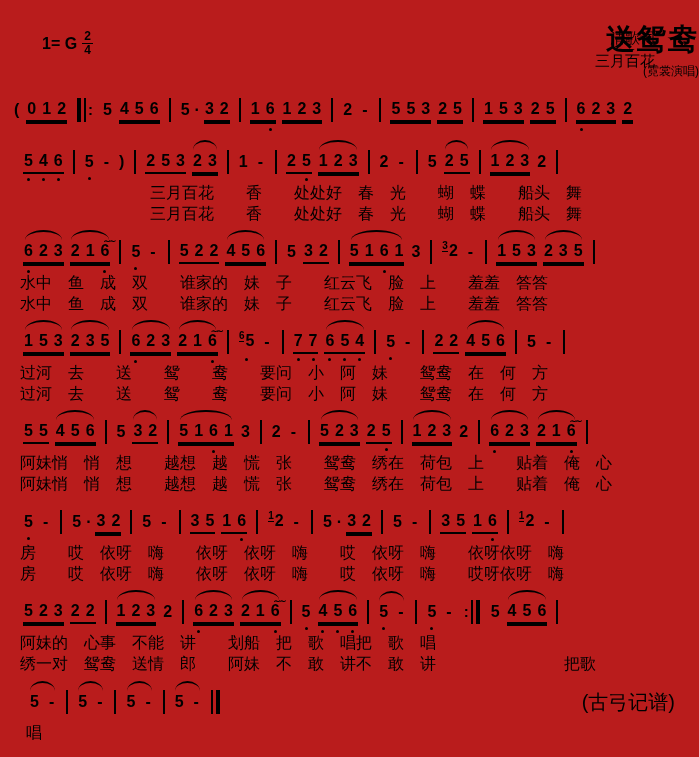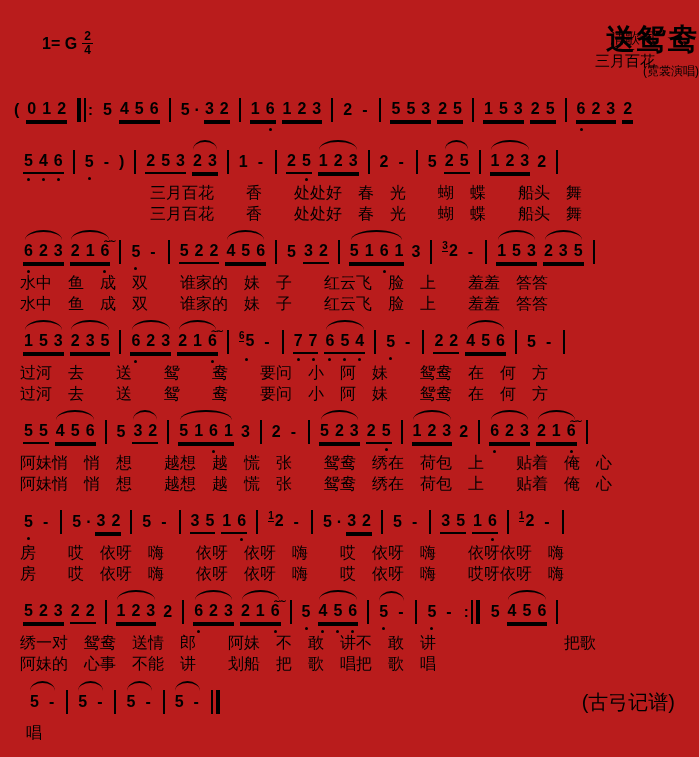--- a/index.html
+++ b/index.html
@@ -569,22 +569,22 @@
             <span class="note">5</span>
           </div>
           <div class="grp u2">
             <span class="note">4</span>
             <span class="note">5</span>
             <span class="note">6</span>
             <i class="arc"></i>
           </div>
           <div class="bar"></div>
         </div>
+        <div class="lyrics" style="margin-left: 20px;">阿妹的　心事　不能　讲　　划船　把　歌　唱把　歌　唱</div>
         <div class="lyrics" style="margin-left: 20px;">绣一对　鸳鸯　送情　郎　　阿妹　不　敢　讲不　敢　讲　　　　　　　　把歌</div>
-        <div class="lyrics" style="margin-left: 20px;">阿妹的　心事　不能　讲　　划船　把　歌　唱把　歌　唱</div>
       </div>
       <div class="system" style="margin-bottom: 0px;">
         <div class="staff" style="padding-left: 26px;">
           <div class="grp arcw">
             <span class="note">5</span>
             <i class="arc"></i>
           </div>
           <span class="dash">-</span>
           <div class="bar"></div>
           <div class="grp arcw">

